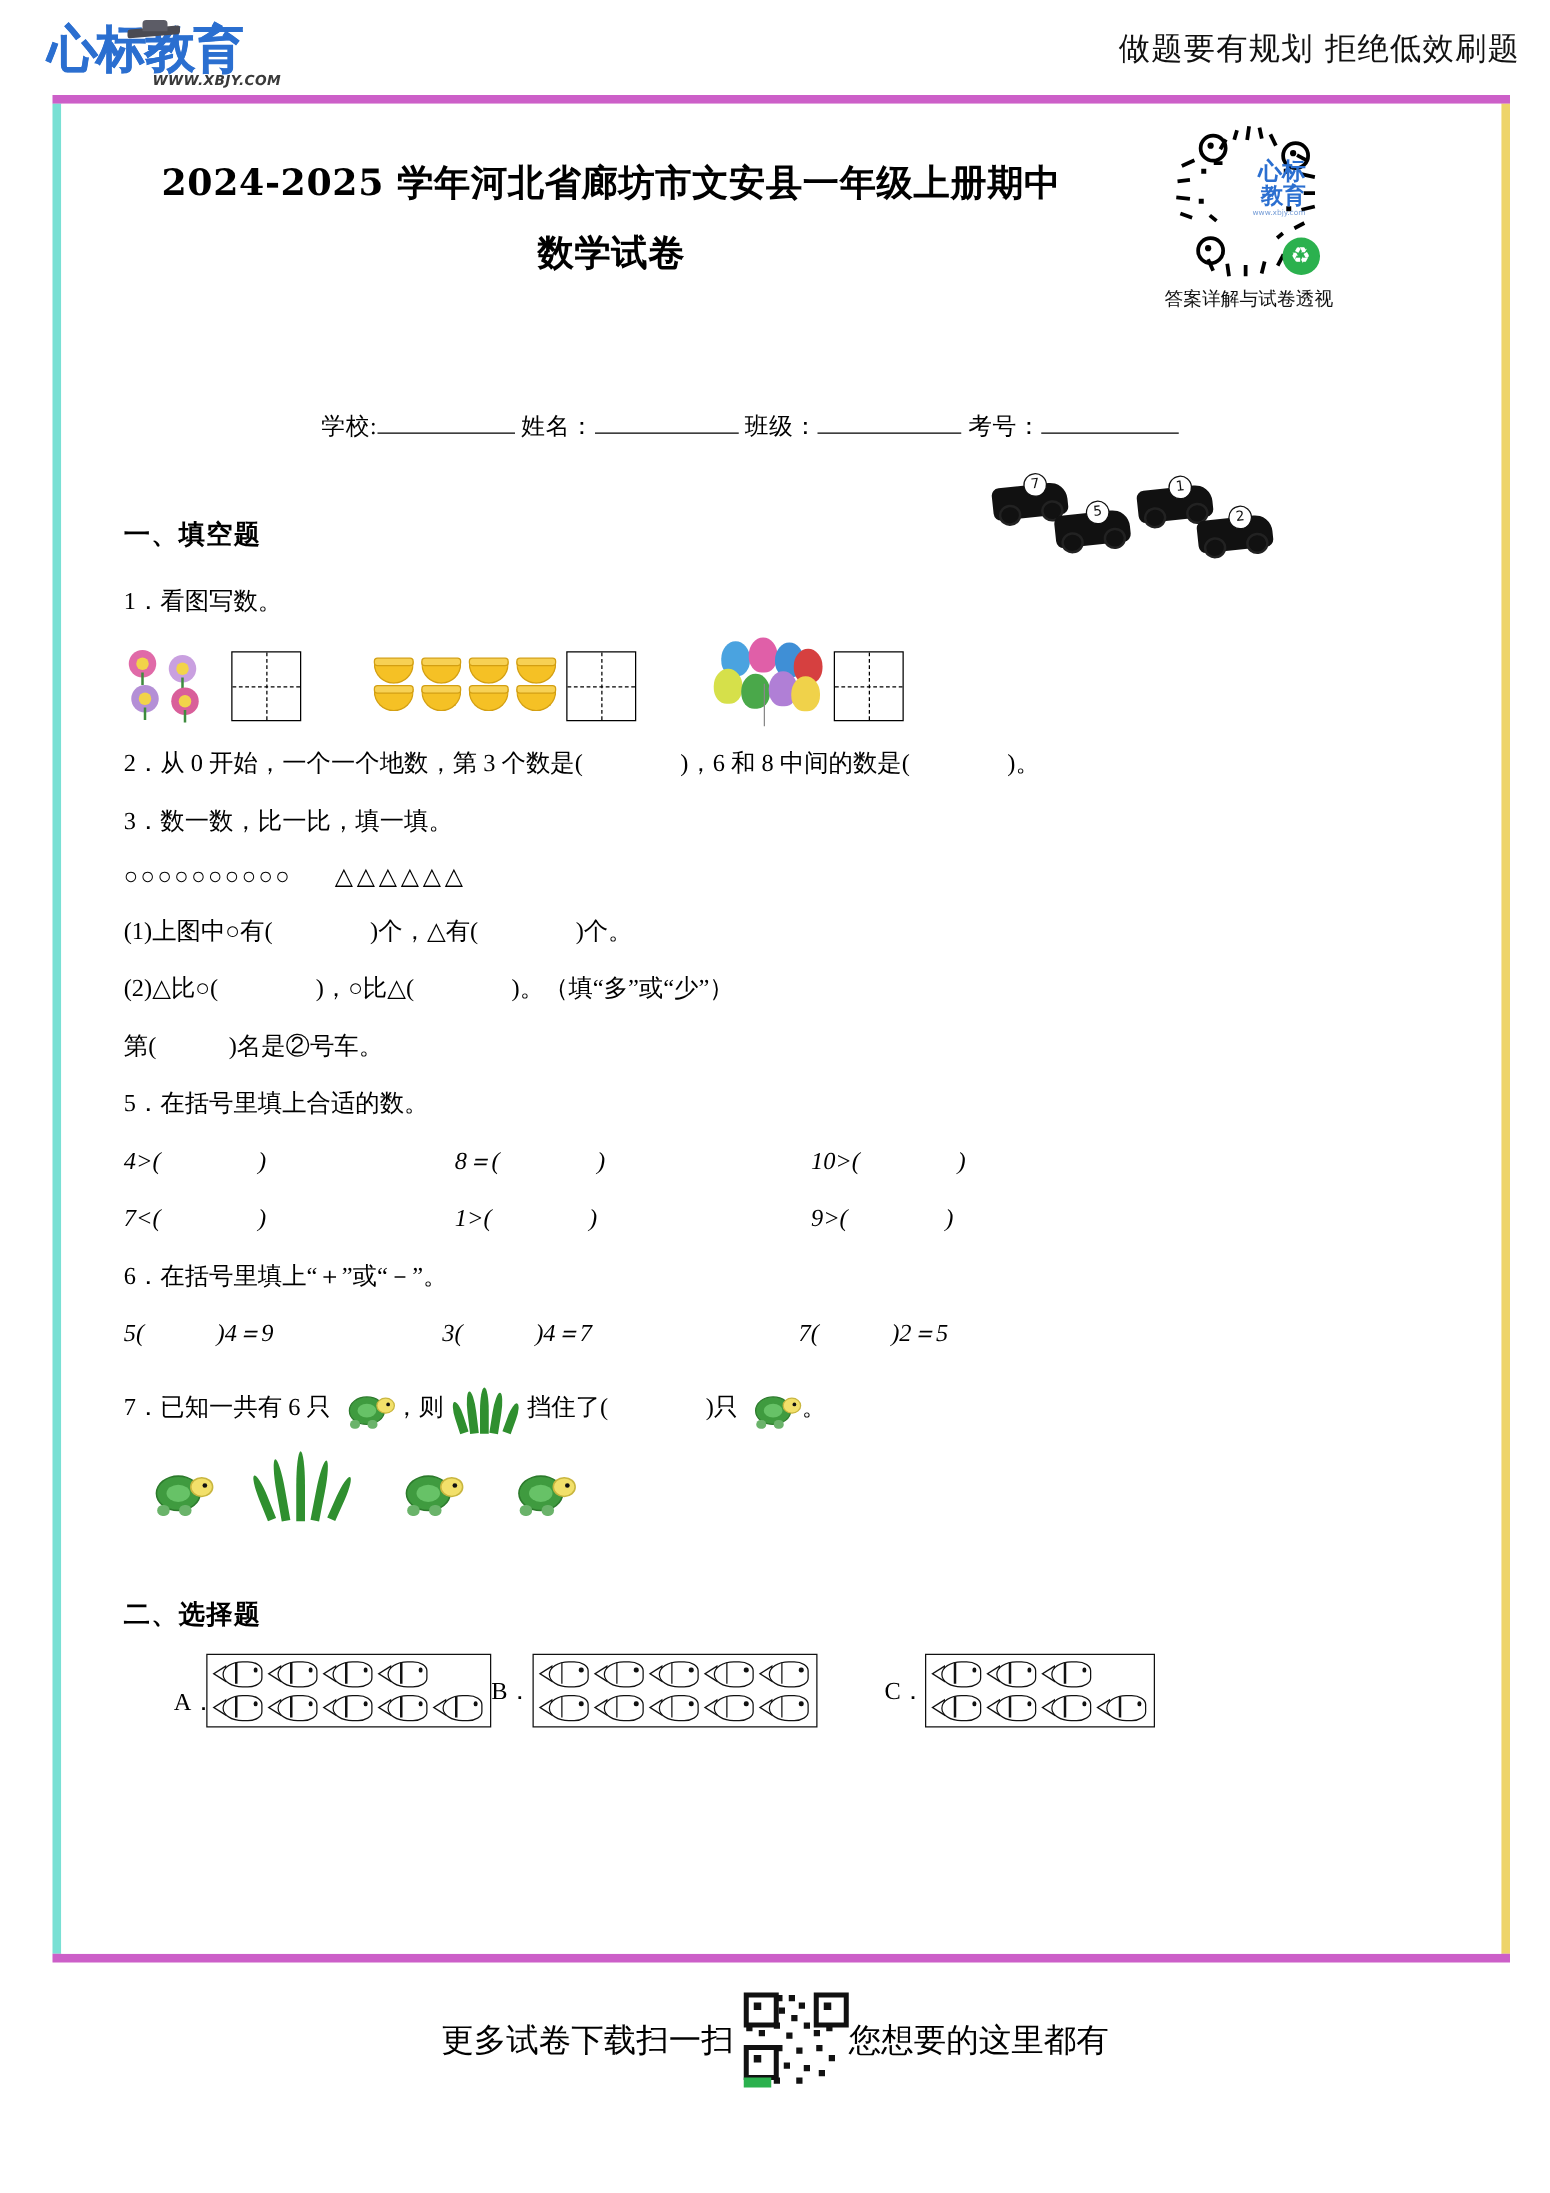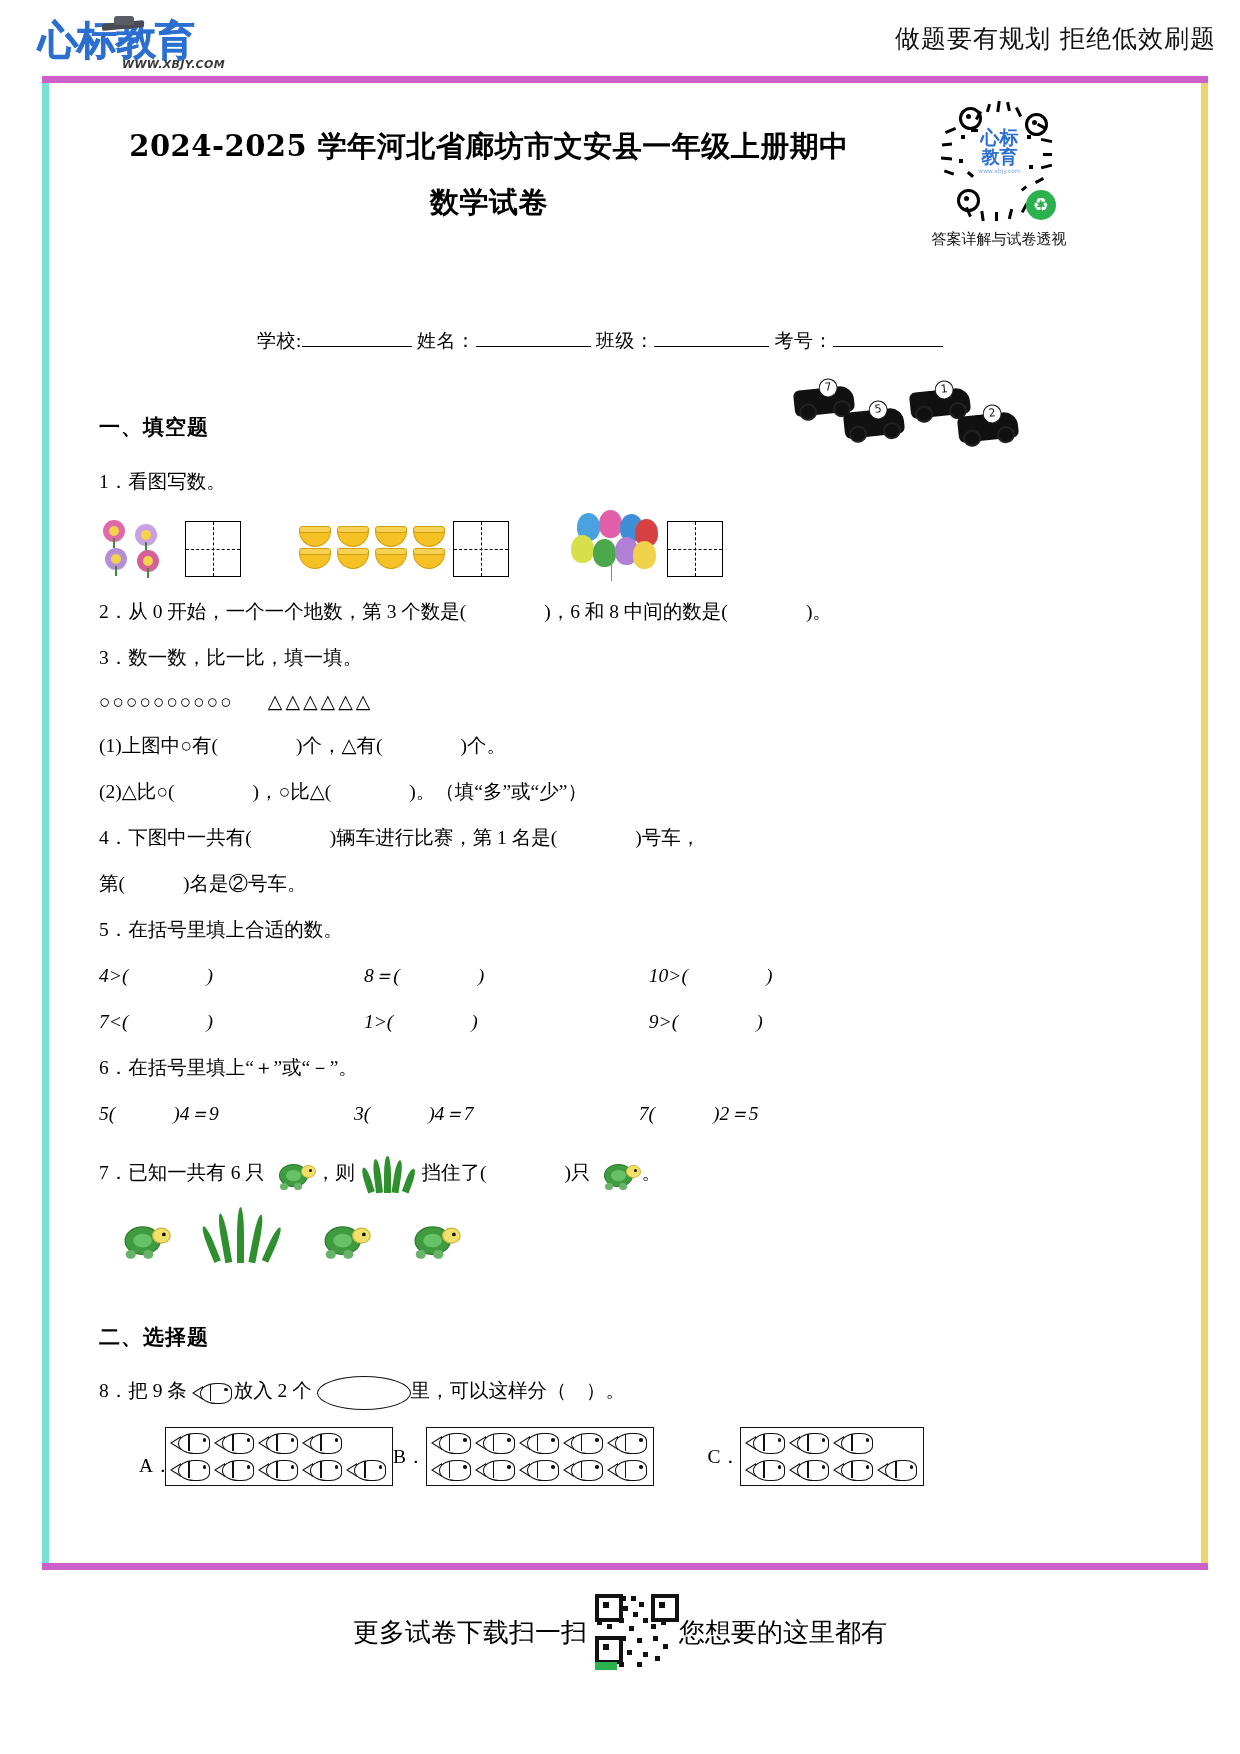--- a/index.html
+++ b/index.html
@@ -79,22 +79,22 @@
     position:relative;width:125px;height:125px;margin:0 auto;
   }
   .qr-dot{position:absolute;background:#000;}
   .qr-eye{
     position:absolute;width:17px;height:17px;border:3px solid #000;border-radius:50%;
   }
   .qr-eye i{
     position:absolute;left:4px;top:4px;width:5px;height:5px;background:#000;border-radius:50%;
   }
   .qr-center{
-    position:absolute;left:30px;top:28px;width:66px;height:58px;
-    text-align:center;
+    position:absolute;left:42px;top:28px;width:66px;height:58px;
+    text-align:right;
   }
   .qr-center .l1{
     font-family:"DejaVu Sans","Liberation Sans",sans-serif;
     font-weight:bold;font-size:19px;color:#2b6fd0;line-height:20px;
   }
   .qr-center .l2{
     font-family:"DejaVu Sans","Liberation Sans",sans-serif;
     font-weight:bold;font-size:18px;color:#2b6fd0;line-height:20px;
   }
   .qr-center .l3{
@@ -403,23 +403,20 @@
       <span>○○○○○○○○○○</span><span class="tri-row">△△△△△△</span>
     </div>
     <div class="q">
       <span>(1)上图中○有(</span><span class="q-blank"></span><span>)个，△有(</span><span class="q-blank"></span><span>)个。</span>
     </div>
     <div class="q">
       <span>(2)△比○(</span><span class="q-blank"></span><span>)，○比△(</span><span class="q-blank"></span><span>)。（填“多”或“少”）</span>
     </div>
 
     <div class="q">
-      <span>4．下图中一共有(</span><span class="q-blank"></span><span>)辆车进行比赛，第 1 名是(</span><span class="q-blank"></span><span>)号车，</span>
-    </div>
-    <div class="q">
       <span>第(</span><span class="q-blank-sm"></span><span>)名是②号车。</span>
     </div>
 
     <div class="q">5．在括号里填上合适的数。</div>
     <div class="row-eq">
       <span class="cell" style="width:260px"><span>4&gt;(</span><span class="q-blank"></span>)</span>
       <span class="cell" style="width:280px"><span>8＝(</span><span class="q-blank"></span>)</span>
       <span class="cell"><span>10&gt;(</span><span class="q-blank"></span>)</span>
     </div>
     <div class="row-eq">
@@ -471,25 +468,20 @@
       <span class="turtle" style="position:absolute;left:300px;top:26px;transform:scale(1.25)">
           <span class="shell"></span>
           <span class="head"></span>
           <span class="leg" style="left:10px"></span>
           <span class="leg" style="left:24px"></span>
         </span>
     </div>
 
     <div class="sec-title" style="margin-top:54px">二、选择题</div>
 
-    <div class="q" style="line-height:44px">
-      <span>8．把 9 条</span>
-      <span class="fish"><span class="tail"></span><span class="body"></span><span class="stripe"></span><span class="eye"></span></span><span>放入 2 个</span>
-      <span class="bowl-big"></span><span>里，可以这样分（　）。</span>
-    </div>
 
     <div style="margin-top:14px;display:flex;align-items:center;gap:0">
       <span class="opt-box" style="margin-left:66px">
         <span class="opt-line">
           <span class="fish">
               <span class="tail"></span>
               <span class="body"></span>
               <span class="stripe"></span>
               <span class="eye"></span>
             </span>

